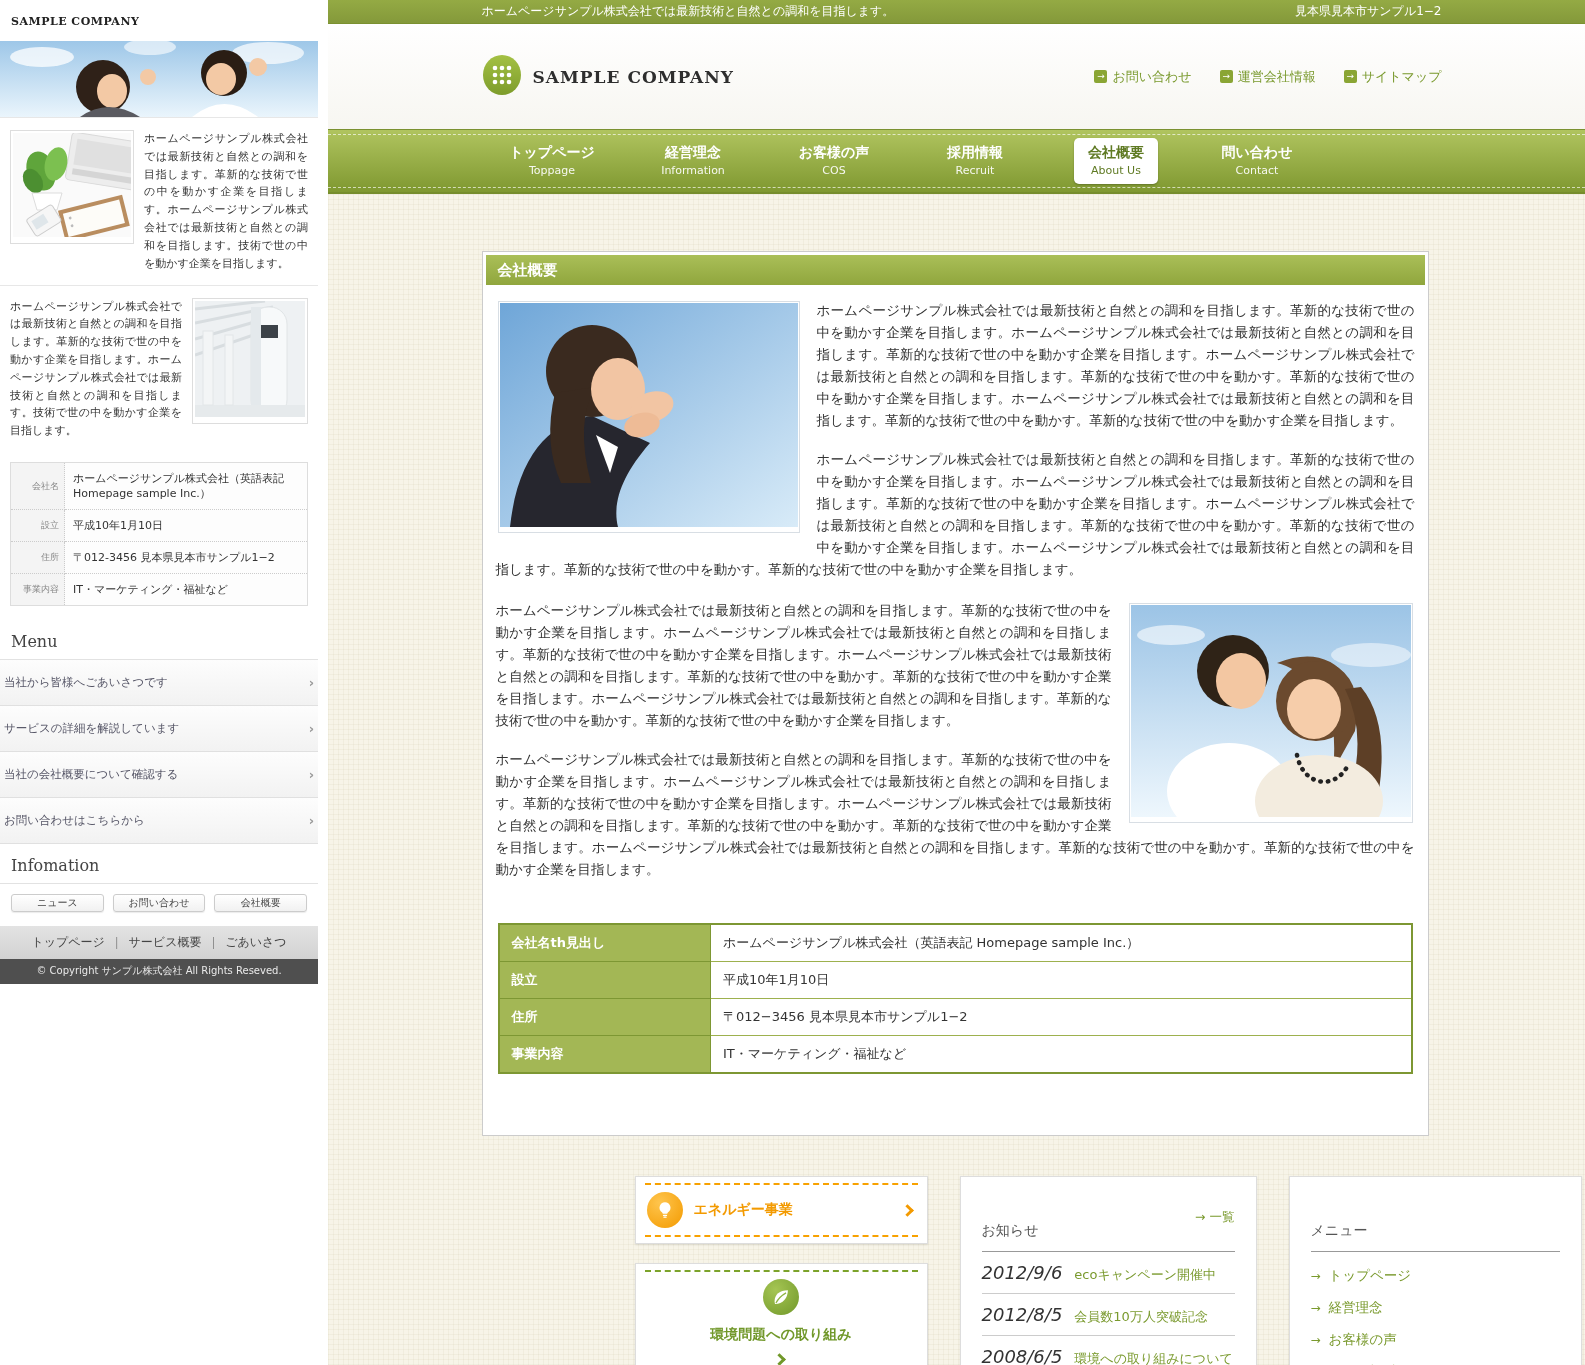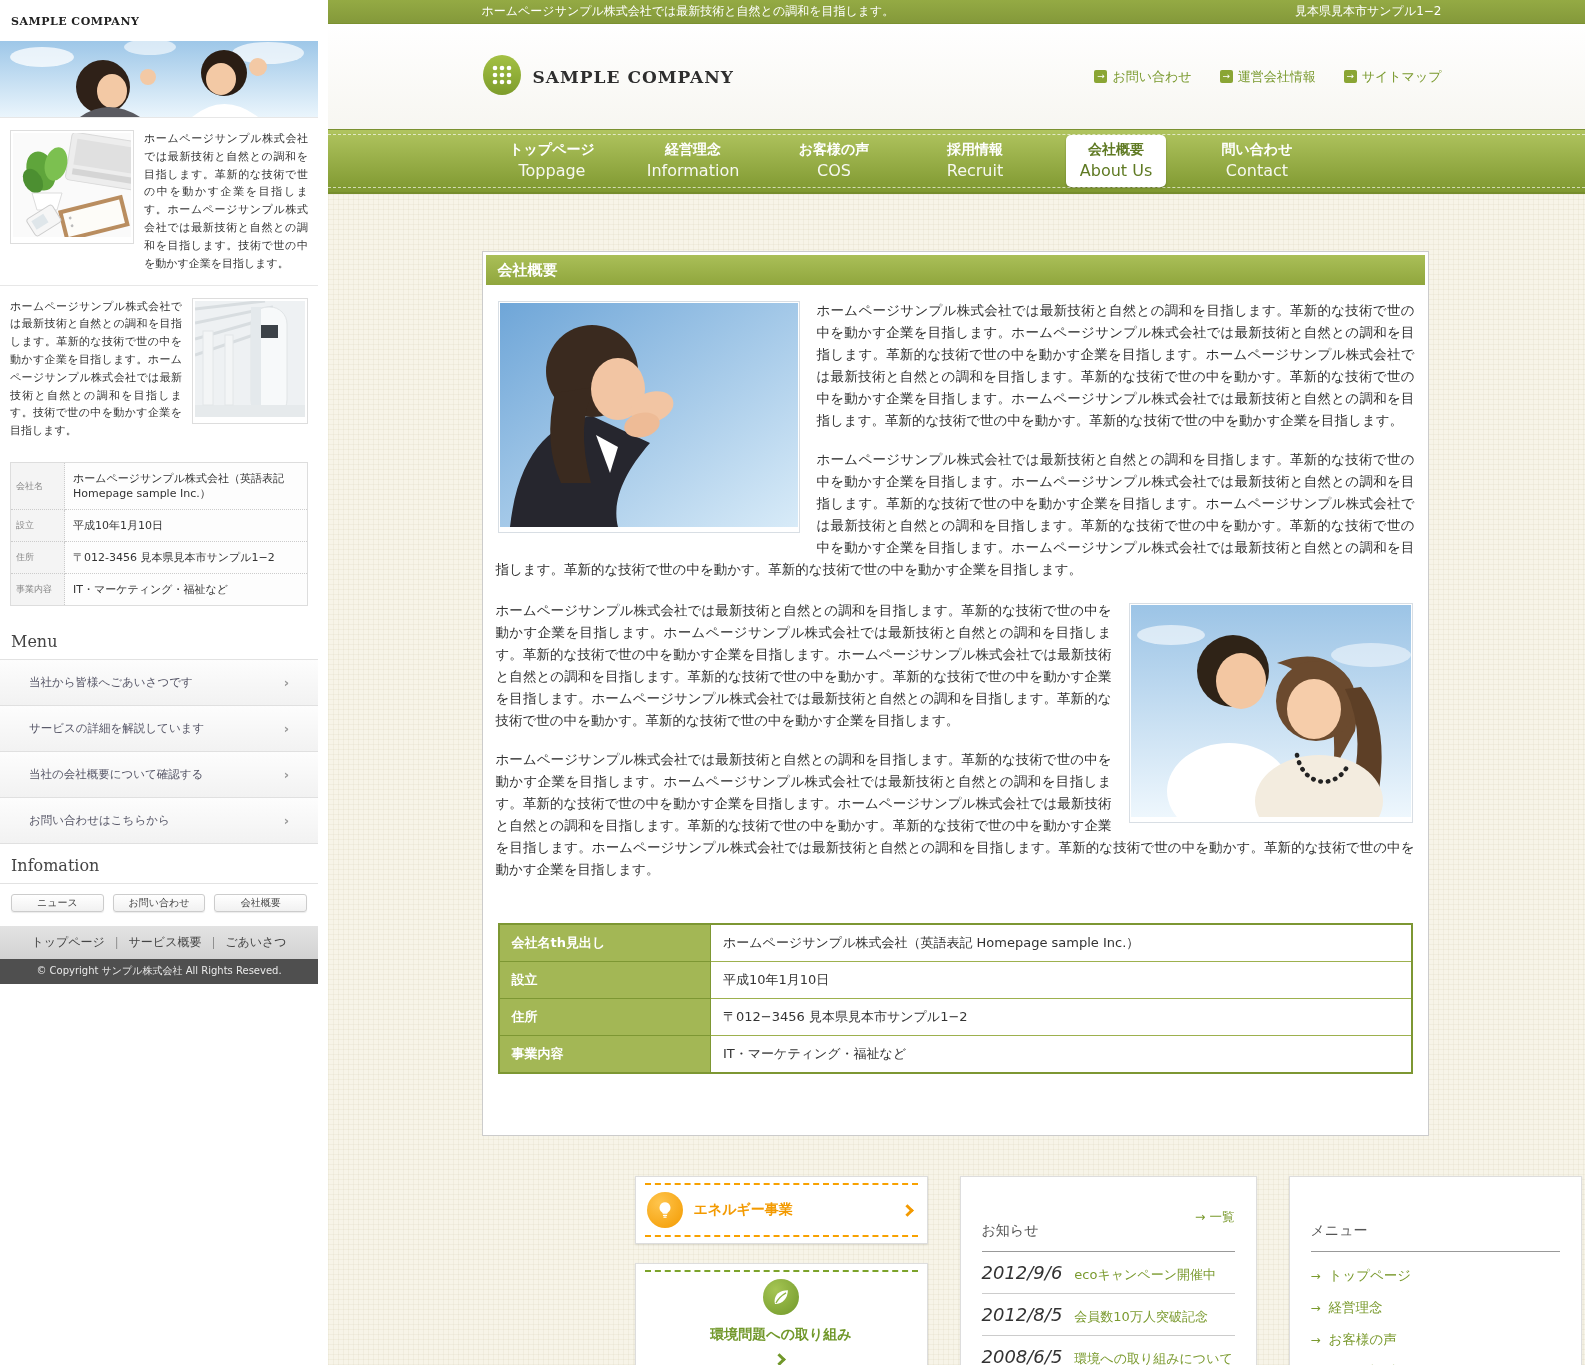--- a/index.html
+++ b/index.html
@@ -10,27 +10,27 @@
   
   .sidebar { position:absolute; left:0; top:0; width:318px; background:#fff; }
   .sb-logo { font-family:"DejaVu Serif","Liberation Serif",serif; font-weight:bold;
     font-size:11px; letter-spacing:.5px; color:#222; padding:15px 11px 13px; }
   .sb-hero svg { display:block; }
   .sb-section { padding:12px 10px; border-top:1px solid #e7e7e7; display:flex; gap:10px; }
   .sb-photo { flex:0 0 auto; border:1px solid #ddd; background:#fff; padding:2px; align-self:flex-start; }
   .sb-text { font-size:11px; line-height:1.62; color:#333; text-align:justify; }
   .sb-table { width:298px; margin:10px 10px 14px; border-collapse:collapse; border:1px solid #ddd; }
   .sb-table th { width:54px; background:#f4f4f4; border:1px dotted #ccc; font-size:9px;
-    color:#888; font-weight:normal; text-align:left; padding:6px 5px;margin-top:8px; }
+    color:#888; font-weight:normal; text-align:right; padding:6px 5px;margin-top:8px; }
   .sb-table td { border:1px dotted #ccc; font-size:11px; color:#333; padding:8px 8px; background:#fdfdfd; }
   .sb-h { font-family:"DejaVu Serif","Liberation Serif",serif; font-size:16px; color:#444;
     padding:12px 11px 8px; border-bottom:1px solid #e2e2e2; }
   .sb-menu { list-style:none; }
   .sb-menu li { display:flex; justify-content:space-between; align-items:center;
-    padding:15px 29px; font-size:11.5px; color:#556; border-bottom:1px solid #e0e0e0;
+    padding:15px 4px; font-size:11.5px; color:#556; border-bottom:1px solid #e0e0e0;
     background:linear-gradient(#fdfdfd,#f2f2f2); cursor:pointer; }
   .sb-menu .chev { color:#999; font-size:13px; font-weight:bold; }
   .sb-btn-row { display:flex; gap:9px; padding:10px 11px 14px; }
   .sb-btn { flex:1; height:18px; background:linear-gradient(#fff,#f1f1f1); border:1px solid #ccc;
     border-radius:3px; font-size:10px; color:#444; box-shadow:0 1px 1px rgba(0,0,0,.08); cursor:pointer; }
   .sb-links { background:linear-gradient(#e3e3e3,#d2d2d2); padding:8px 0; text-align:center;
     font-size:12px; color:#444; }
   .sb-links span { cursor:pointer; }
   .sb-links span + span::before { content:"｜"; color:#777; margin:0 6px; cursor:default; }
   .sb-copy { background:#4f4f4f; color:#e9e9e9; font-size:10px; text-align:center; padding:5px 0 6px; }
@@ -57,21 +57,21 @@
   .sq-arrow { display:inline-block; width:13px; height:13px; background:#8aa534; border-radius:2px;
     color:#fff; font-size:9px; line-height:13px; text-align:center; }
 
   .nav { background:linear-gradient(#b0c45f,#7f9830); border-top:1px solid #7a9130;
     border-bottom:2px solid #768d2c; padding:4px 0; }
   .nav-inner { border-top:1px dashed rgba(255,255,255,.65); border-bottom:1px dashed rgba(255,255,255,.65); }
   .nav-items { display:flex; width:960px; margin:0 auto; height:52px; align-items:center; }
   .nav-item { width:141px; text-align:center; }
   .tab { display:inline-block; padding:6px 14px 7px; border-radius:5px; color:#fff; cursor:pointer; }
   .tab .jp { font-size:14px; font-weight:bold; }
-  .tab .en { font-size:16px; opacity:.92; margin-top:2px;text-align:center; }
+  .tab .en { font-size:11px; opacity:.92; margin-top:2px;text-align:center; }
   .tab.active { background:#fff; color:#5f7a23; box-shadow:0 1px 2px rgba(0,0,0,.25); }
   .tab.active .en { opacity:1; }
 
   .content { flex:1; padding-top:57px; }
 
   .card { width:947px; background:#fff; border:1px solid #ccc; padding:3px; }
   .card-title { height:30px; line-height:30px; background:linear-gradient(#aabf58,#90a63d);
     color:#fff; font-size:15px; font-weight:bold; padding-left:12px; }
   .card-body { padding:14px 10px 58px; }
   .card-body p { font-size:13.5px; line-height:1.63; color:#333; text-align:justify; margin-bottom:17px; }

